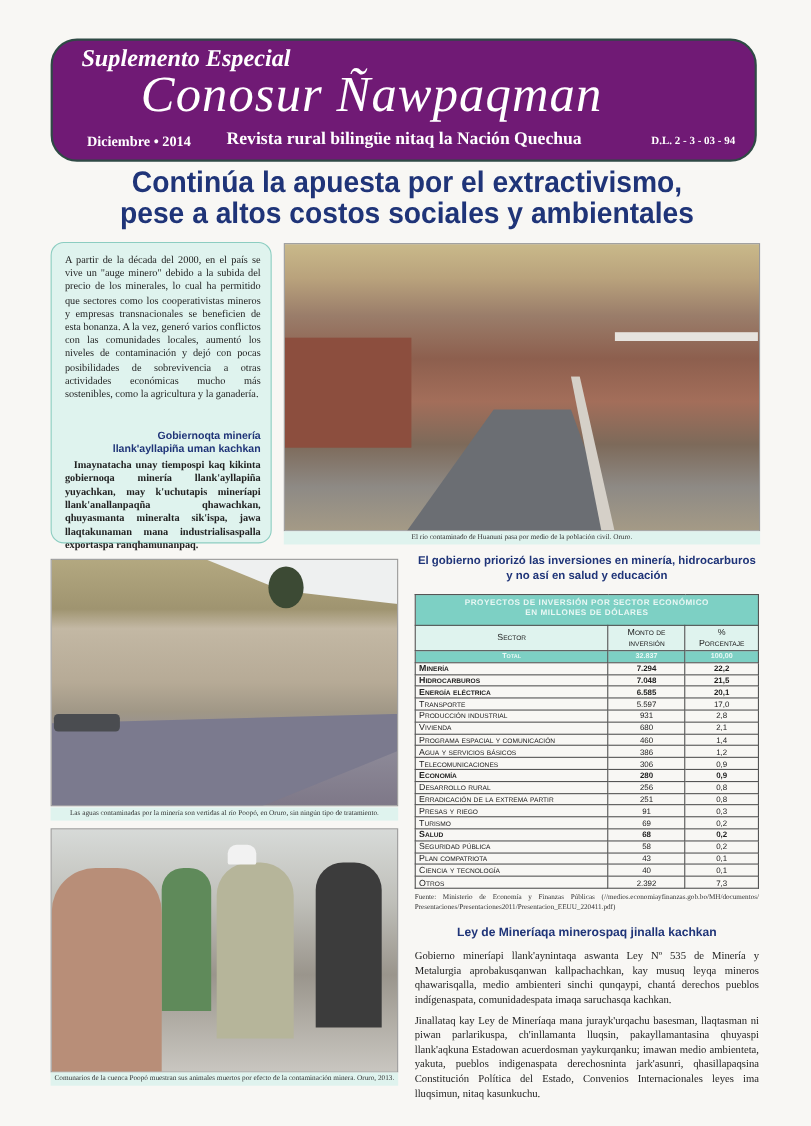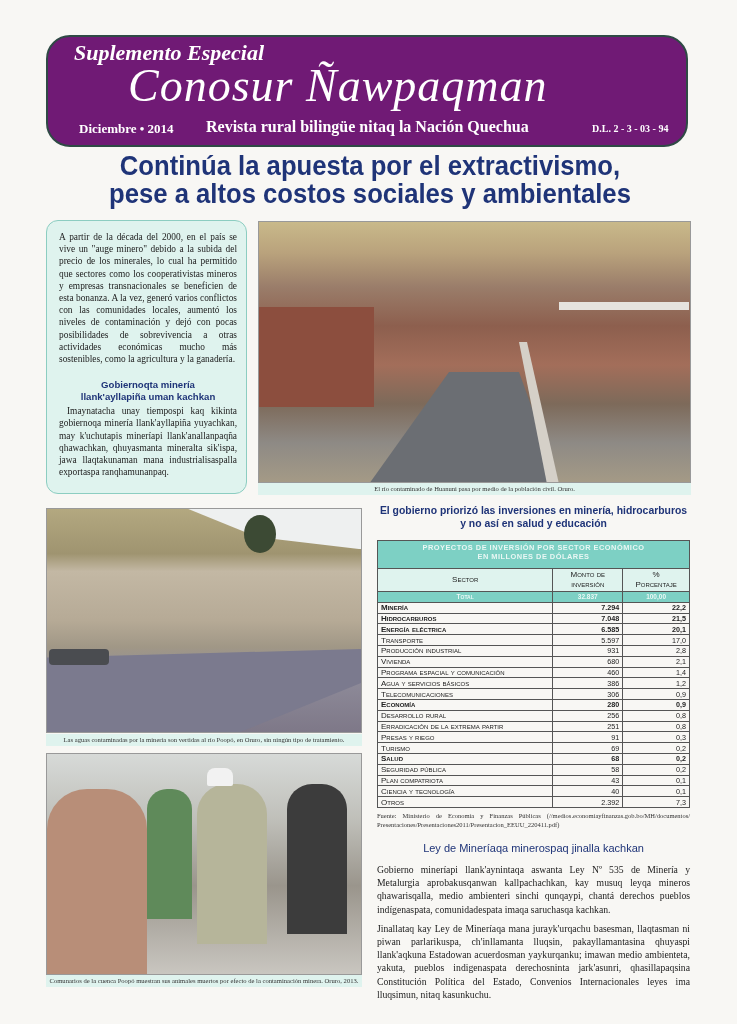--- a/index.html
+++ b/index.html
@@ -24,24 +24,24 @@
     font-size: 27px; line-height: 28px; transform: scaleX(0.95);
   }
 
   .intro-box {
     position: absolute; left: 46px; top: 220px; width: 201px; height: 274px;
     background: #dff3ee; border: 1.5px solid #8ccdc1; border-radius: 12px; box-sizing: border-box;
     padding: 10px 9px 8px 12px; font-size: 9.4px; line-height: 12.2px; text-align: justify;
   }
   .intro-box .subhead {
     font-family: "Liberation Sans", sans-serif; font-weight: bold; color: #1f3478;
-    text-align: center; font-size: 9.6px; line-height: 12px; margin-top: 14px; margin-bottom: 2px;
+    text-align: right; font-size: 9.6px; line-height: 12px; margin-top: 26px; margin-bottom: 2px;
   }
   .intro-box p { margin: 0; }
-  .intro-box .p2 { text-indent: 8px; }
+  .intro-box .p2 { text-indent: 8px; font-weight: bold; }
 
   .photo { position: absolute; overflow: hidden; border: 1px solid #999; box-sizing: border-box; }
   .caption {
     position: absolute; background: #dff3ee; font-size: 6.6px; text-align: center; color: #333;
     line-height: 12px;
   }
 
   
   .ph1 { left: 258px; top: 221px; width: 433px; height: 262px;
     background: linear-gradient(180deg, #c9b98a 0%, #b9a27c 12%, #9a7d6a 25%, #8d5f4e 40%, #a36e5a 55%, #7d6a5a 70%, #8e8a85 85%, #a49a86 100%); }
@@ -82,33 +82,33 @@
   }
   table.inv th.caption-row {
     background: #7dd0c4; color: #e9f7f4; font-weight: bold; font-size: 7.4px; line-height: 9px;
     padding: 2px 0 7px; text-align: center; border: 1px solid #555; letter-spacing: 0.5px; margin-top: 32px;
   }
   table.inv th.head {
     background: #dff3ee; font-weight: normal; font-variant: small-caps; font-size: 8px;
     line-height: 10px; border: 1px solid #555; padding: 1px 0; text-align: center; height: 20px;
   }
   table.inv td { border: 1px solid #555; height: 9.8px; padding: 0 3px; line-height: 9px; font-variant: small-caps; font-size: 8px; }
-  table.inv td.num { text-align: right; font-variant: normal; font-size: 7.2px; margin-top: 28px; }
+  table.inv td.num { text-align: center; font-variant: normal; font-size: 7.2px; margin-top: 28px; }
   table.inv tr.total td { background: #7dd0c4; color: #eaf8f5; font-weight: bold; text-align: center; font-size: 6.5px; }
   table.inv tr.bold td { font-weight: bold; }
   table.inv col.c1 { width: 176px; }
   table.inv col.c2 { width: 70px; }
   table.inv col.c3 { width: 67px; }
 
   .source {
     position: absolute; left: 377px; top: 811px; width: 313px; font-size: 6.5px; line-height: 9px; color: #333; text-align: justify;
   }
   .sec-title {
     position: absolute; left: 376px; top: 842px; width: 315px; text-align: center;
-    font-family: "Liberation Sans", sans-serif; font-weight: normal; color: #1f3478; font-size: 11px;
+    font-family: "Liberation Sans", sans-serif; font-weight: bold; color: #1f3478; font-size: 11px;
   }
   .body-text {
     position: absolute; left: 377px; top: 863px; width: 313px; font-size: 9.7px; line-height: 13.2px; text-align: justify;
   }
   .body-text p { margin: 0 0 6px 0; }
 </style>
 </head>
 <body>
 
 <div class="masthead">

